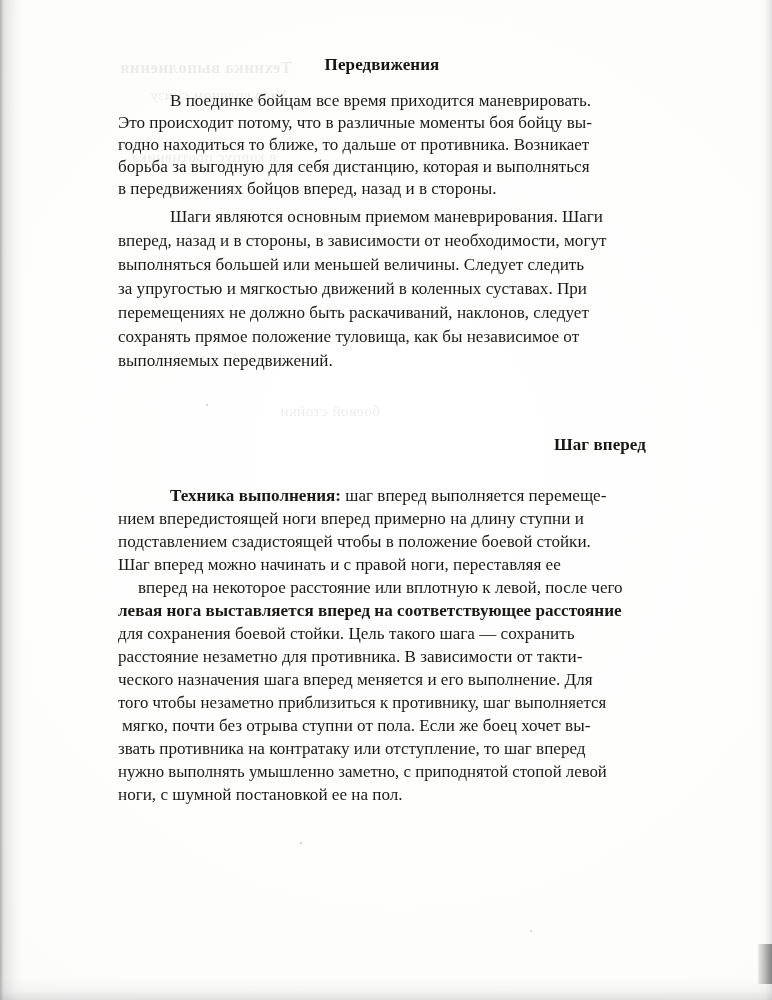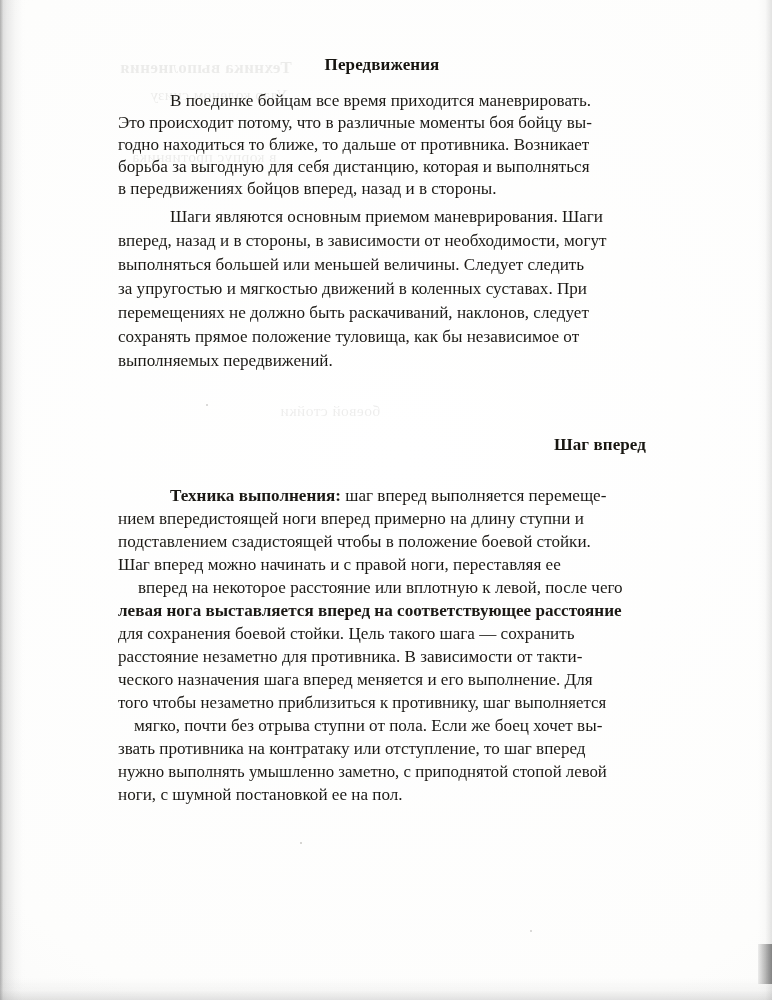--- a/index.html
+++ b/index.html
@@ -244,21 +244,21 @@
       <div class="ln" style="top:486px; left:52px;"><b>Техника выполнения:</b><span> шаг вперед выполняется перемеще-</span></div>
       <div class="ln" style="top:509px; left:0;">нием впередистоящей ноги вперед примерно на длину ступни и</div>
       <div class="ln" style="top:532px; left:0;">подставлением сзадистоящей чтобы в положение боевой стойки.</div>
       <div class="ln" style="top:555px; left:0;">Шаг вперед можно начинать и с правой ноги, переставляя ее</div>
       <div class="ln" style="top:578px; left:0;margin-left:20px;">вперед на некоторое расстояние или вплотную к левой, после чего</div>
       <div class="ln" style="top:601px; left:0;font-weight:bold;">левая нога выставляется вперед на соответствующее расстояние</div>
       <div class="ln" style="top:624px; left:0;">для сохранения боевой стойки. Цель такого шага — сохранить</div>
       <div class="ln" style="top:647px; left:0;">расстояние незаметно для противника. В зависимости от такти-</div>
       <div class="ln" style="top:670px; left:0;">ческого назначения шага вперед меняется и его выполнение. Для</div>
       <div class="ln" style="top:693px; left:0; font-size:16.8px;">того чтобы незаметно приблизиться к противнику, шаг выполняется</div>
-      <div class="ln" style="top:716px; left:16px;">мягко, почти без отрыва ступни от пола. Если же боец хочет вы-</div>
+      <div class="ln" style="top:716px; left:4px;">мягко, почти без отрыва ступни от пола. Если же боец хочет вы-</div>
       <div class="ln" style="top:739px; left:0;">звать противника на контратаку или отступление, то шаг вперед</div>
       <div class="ln" style="top:762px; left:0; font-size:16.8px;">нужно выполнять умышленно заметно, с приподнятой стопой левой</div>
       <div class="ln" style="top:785px; left:0;">ноги, с шумной постановкой ее на пол.</div>
     </div>
 
   </div>
 
 
   <div class="gutter-shadow"></div>
   <div class="gutter-edge"></div>

